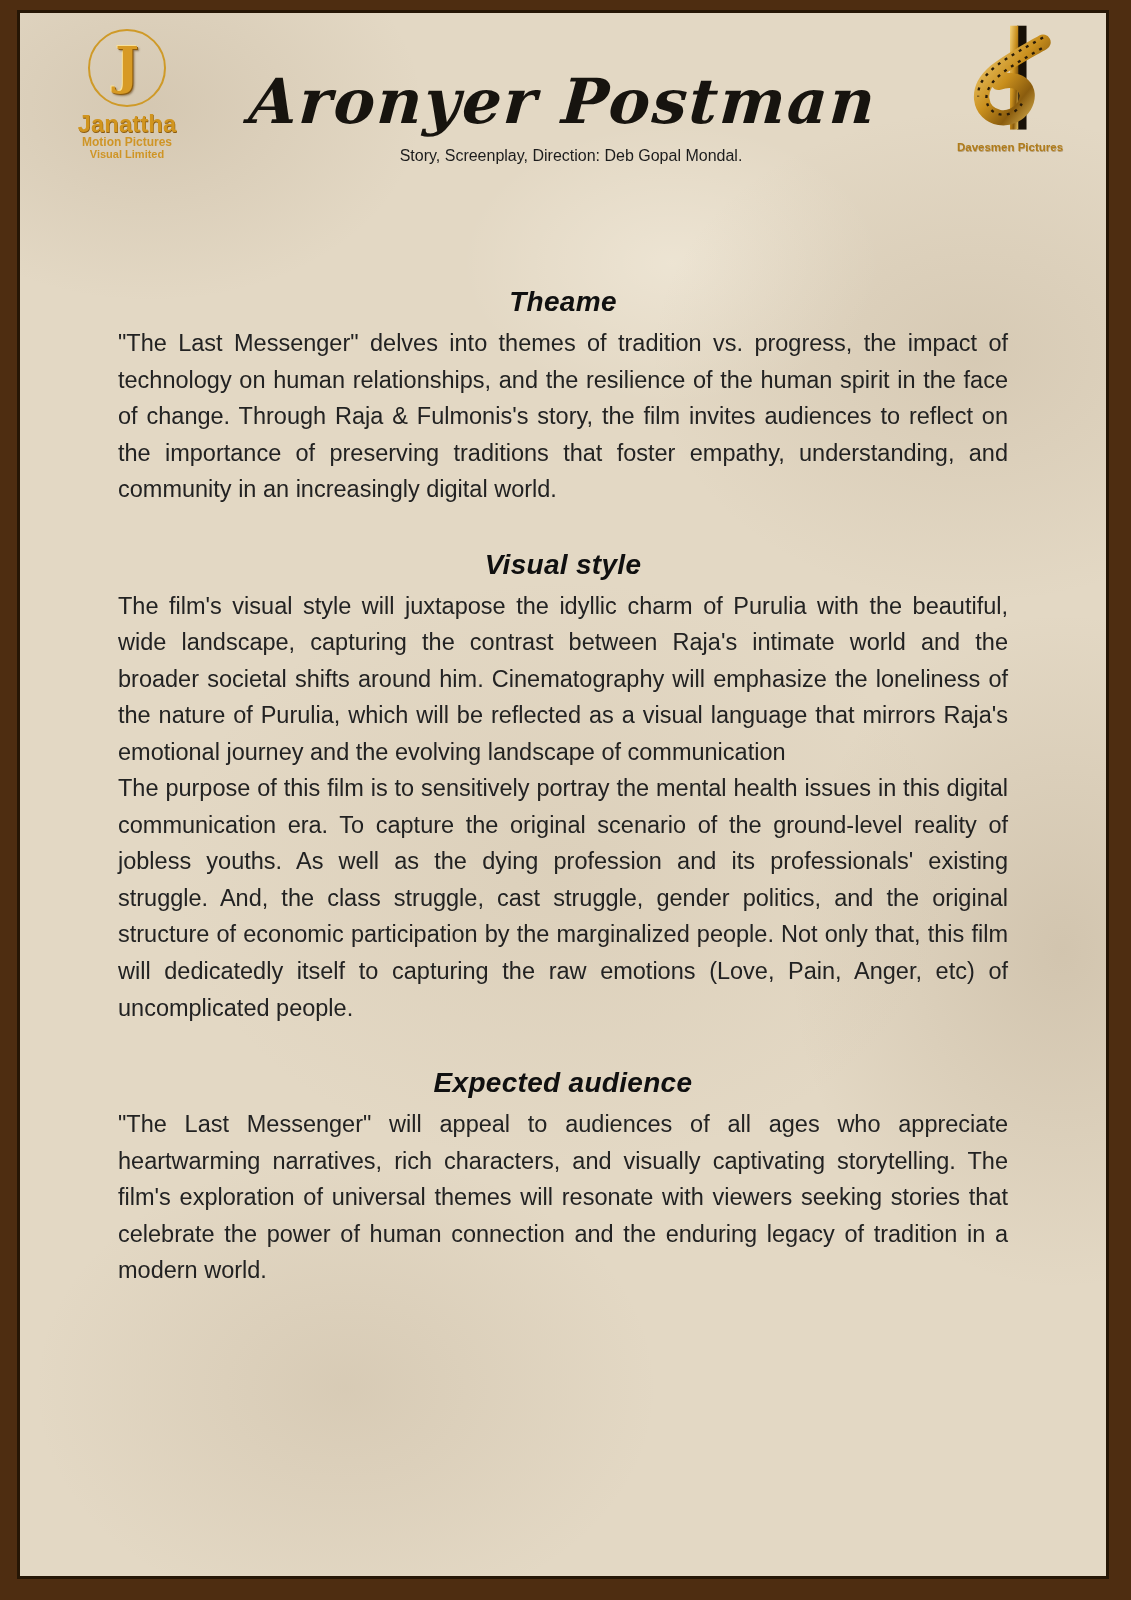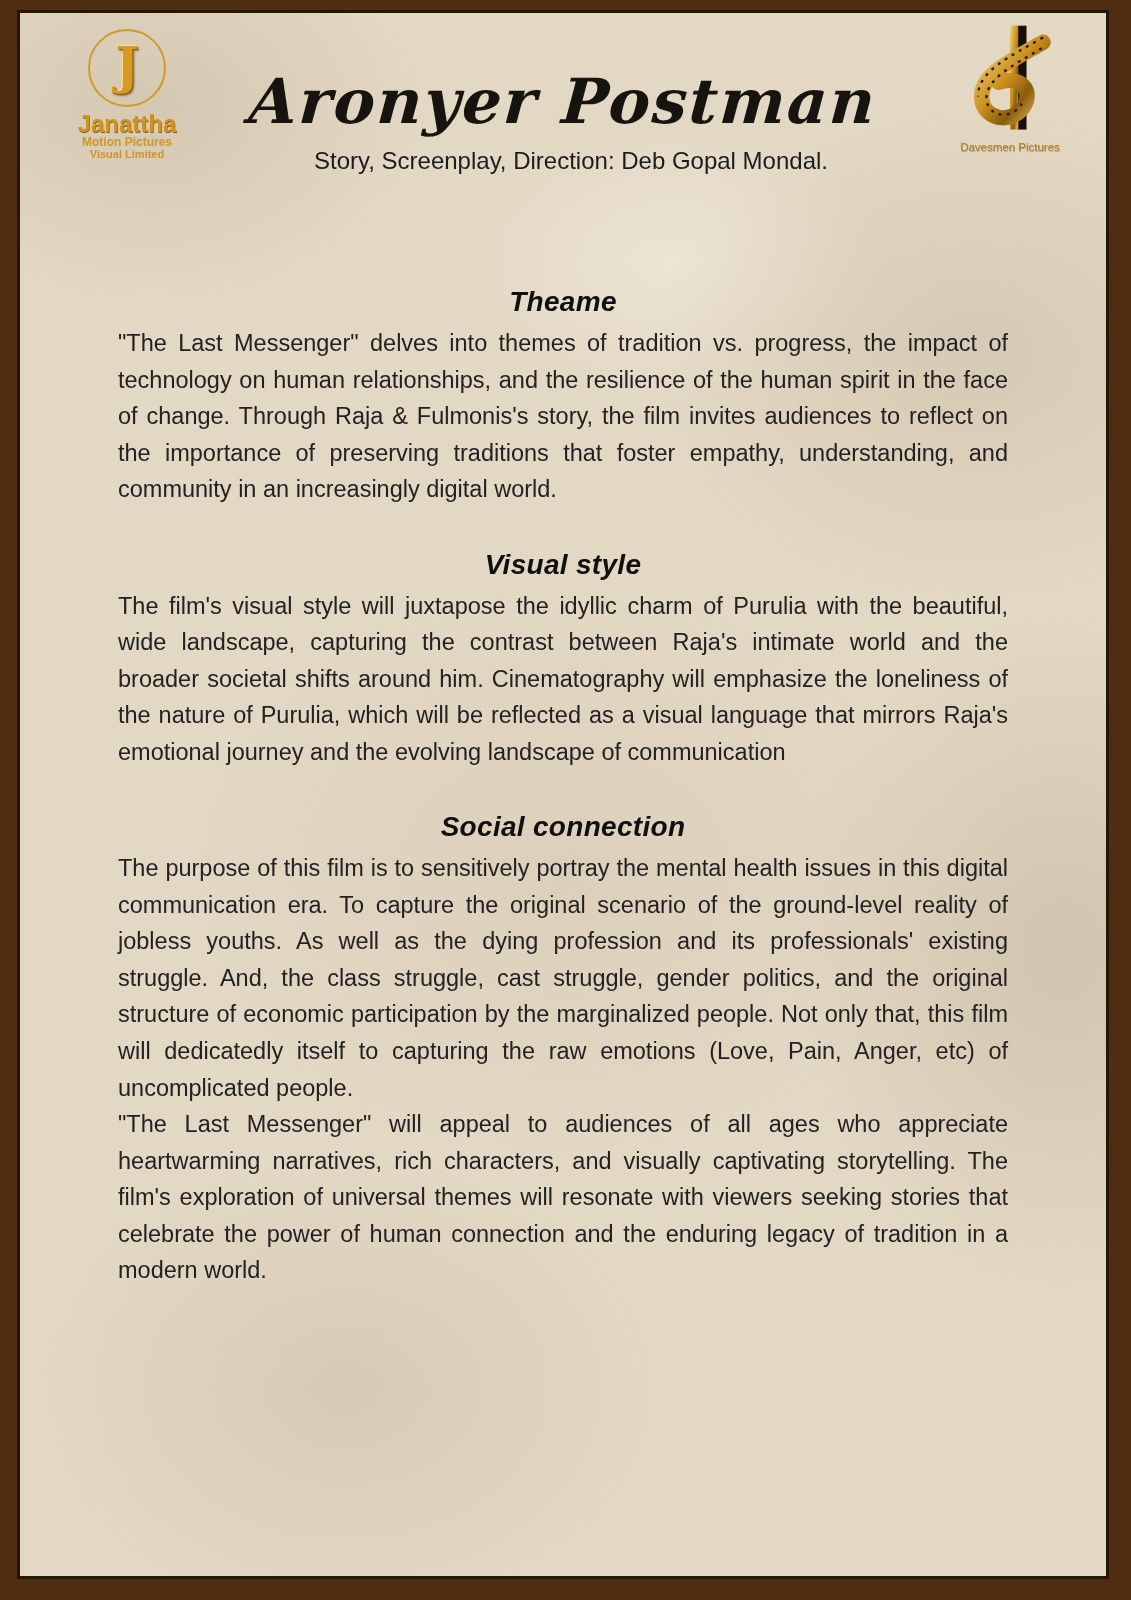--- a/index.html
+++ b/index.html
@@ -40,33 +40,33 @@
     font-family: "DejaVu Serif", serif;
     font-weight: bold; font-size: 50px; color: #d79a25;
     text-shadow: 1px 1px 0 #8a5a10, 2px 2px 2px rgba(90,55,10,0.55), -1px -1px 0 #f8e19a;
     transform: translateY(-2px);
   }
   .logo-name  { font-size: 24px; font-weight: bold; color: #d1951f; text-shadow: 0.5px 0.5px 0 #8a5a10; }
   .logo-sub   { font-size: 12px; font-weight: bold; color: #cf9526; }
   .logo-sub2  { font-size: 11px;  font-weight: bold; color: #cf9526; }
   .logo-right { position: absolute; right: 26px; top: 8px; width: 140px; text-align: center; }
   .logo-right svg { display: block; margin: 0 auto; }
-  .logo-right .caption { font-size: 11.5px; font-weight: normal; color: #b07c1b; margin-top: 2px; text-shadow: 0.5px 0.5px 0 rgba(120,80,15,0.4); }
+  .logo-right .caption { font-size: 11.5px; font-weight: bold; color: #b07c1b; margin-top: 2px; text-shadow: 0.5px 0.5px 0 rgba(120,80,15,0.4); }
   .title-block { text-align: center; padding-top: 52px; }
   .film-title {
     font-family: "DejaVu Serif", serif;
     font-style: italic; font-weight: bold;
     font-size: 62px; color: #17140f; letter-spacing: 2px;
     transform: skewX(-4deg);
   }
   .film-subtitle {
     font-size: 34px; font-weight: bold; font-style: italic;
     color: #141414; margin-top: 12px; letter-spacing: 0.5px;
   }
-  .credit-line { font-size: 24px; color: #1c1c1c; margin-top: 9px; padding-left: 16px; }
+  .credit-line { font-size: 16px; color: #1c1c1c; margin-top: 9px; padding-left: 16px; }
   
   .content { width: 890px; margin: 12px auto; }
   .section h3 {
     text-align: center; font-size: 28px; font-weight: bold; font-style: italic;
     color: #101010; margin: 41px 0 7px 0; letter-spacing: 0.3px;
   }
   .section p {
     font-size: 23.5px; line-height: 1.555; color: #222;
     text-align: justify; text-align-last: left;
   }
@@ -120,24 +120,24 @@
         <h3>Theame</h3>
         <p>"The Last Messenger" delves into themes of tradition vs. progress, the impact of technology on human relationships, and the resilience of the human spirit in the face of change. Through Raja &amp; Fulmonis's story, the film invites audiences to reflect on the importance of preserving traditions that foster empathy, understanding, and community in an increasingly digital world.</p>
       </div>
 
       <div class="section">
         <h3>Visual style</h3>
         <p>The film's visual style will juxtapose the idyllic charm of Purulia with the beautiful, wide landscape, capturing the contrast between Raja's intimate world and the broader societal shifts around him. Cinematography will emphasize the loneliness of the nature of Purulia, which will be reflected as a visual language that mirrors Raja's emotional journey and the evolving landscape of communication</p>
       </div>
 
       <div class="section">
-        <h3>Social connection</h3>
         <p>The purpose of this film is to sensitively portray the mental health issues in this digital communication era. To capture the original scenario of the ground-level reality of jobless youths. As well as the dying profession and its professionals' existing struggle. And, the class struggle, cast struggle, gender politics, and the original structure of economic participation by the marginalized people. Not only that, this film will dedicatedly itself to capturing the raw emotions (Love, Pain, Anger, etc) of uncomplicated people.</p>
       </div>
 
       <div class="section">
+        <h3>Expected audience</h3>
         <p>"The Last Messenger" will appeal to audiences of all ages who appreciate heartwarming narratives, rich characters, and visually captivating storytelling. The film's exploration of universal themes will resonate with viewers seeking stories that celebrate the power of human connection and the enduring legacy of tradition in a modern world.</p>
       </div>
 
     </div>
 
   </div>
 </div>
 
 </body></html>

